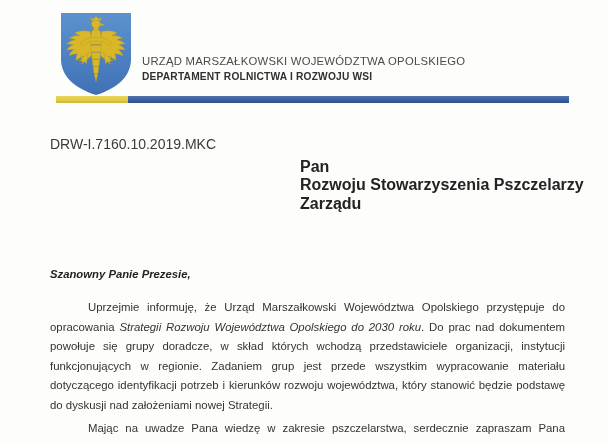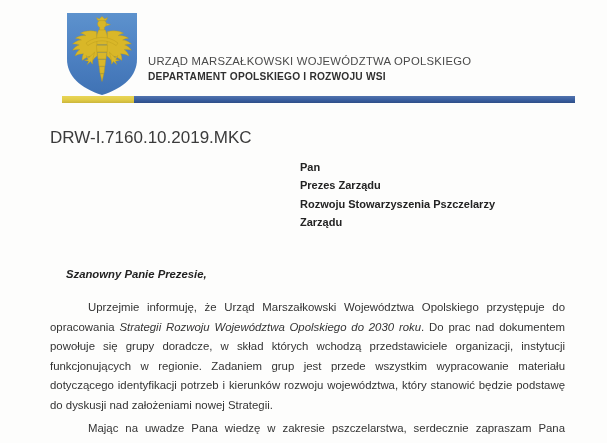--- a/index.html
+++ b/index.html
@@ -19,21 +19,21 @@
   .page {
     position: relative;
     width: 607px;
     height: 443px;
     background: #fdfdfc;
   }
 
   
   .letterhead {
     position: absolute;
-    left: 10px;
+    left: 4px;
     top: 0;
     width: 516px;
     height: 112px;
   }
 
   .crest {
     position: absolute;
     left: 56px;
     top: 12px;
     width: 72px;
@@ -88,64 +88,63 @@
   .meta-row {
     position: absolute;
     left: 50px;
     top: 124px;
     width: 515px;
     height: 16px;
   }
   .ref-no {
     position: absolute;
     left: 0;
-    top: 4px;
-    font-size: 17px;
+    top: 12px;
+    font-size: 14px;
     color: #3b3b3b;
     white-space: nowrap;
   }
   .place-date {
     position: absolute;
     left: 327px;
     top: 0;
     font-size: 11.2px;
     color: #3b3b3b;
     white-space: pre;
   }
 
   
   .addressee {
     position: absolute;
     left: 300px;
     top: 158px;
     width: 290px;
   }
   .addressee div {
-    font-size: 11px;
+    font-size: 16px;
     font-weight: 700;
     color: #232323;
     line-height: 18.4px;
     white-space: nowrap;
   }
 
   
   .body-area {
     position: absolute;
     left: 50px;
     top: 266px;
     width: 515px;
   }
   .salutation {
     font-size: 11.3px;
     font-weight: 700;
     font-style: italic;
     color: #232323;
     margin-bottom: 16px;
     line-height: 16px;
-    margin-left: 16px;
   }
   p.para {
     margin: 0;
     font-size: 11.4px;
     line-height: 19.6px;
     color: #333333;
     text-align: justify;
     text-indent: 38px;
     hyphens: none;
   }
@@ -199,36 +198,35 @@
           <path d="M34.2,61.8 L37.8,61.8 L36,69.6 Z"></path>
 
           <path d="M28.6,40.2 L23.0,45.6 L20.0,43.6 L22.2,47.4 L18.4,48.2 L22.6,49.2 L21.2,52.6 L24.6,49.4 L26.4,52.2 L26.6,47.8 Z"></path>
           <path d="M43.4,40.2 L49.0,45.6 L52.0,43.6 L49.8,47.4 L53.6,48.2 L49.4,49.2 L50.8,52.6 L47.4,49.4 L45.6,52.2 L45.4,47.8 Z"></path>
         </g>
       </svg>
     </div>
 
     <div class="org-block">
       <div class="org-line1">URZĄD MARSZAŁKOWSKI WOJEWÓDZTWA OPOLSKIEGO</div>
-      <div class="org-line2">DEPARTAMENT OPOLSKIEGO I ROZWOJU WSI</div>
+      <div class="org-line2">DEPARTAMENT ROLNICTWA I ROZWOJU WSI</div>
     </div>
 
     <div class="rule">
       <div class="rule-gold"></div>
       <div class="rule-blue"></div>
     </div>
   </div>
 
   <div class="meta-row">
     <div class="ref-no">DRW-I.7160.10.2019.MKC</div>
   </div>
 
   <div class="addressee">
     <div>Pan</div>
-    <div>Prezes Zarządu</div>
     <div>Rozwoju Stowarzyszenia Pszczelarzy</div>
     <div>Zarządu</div>
   </div>
 
   <div class="body-area">
     <div class="salutation">Szanowny Panie Prezesie,</div>
 
     <p class="para"><span>Uprzejmie informuję, że Urząd Marszałkowski Województwa Opolskiego przystępuje do opracowania </span><i>Strategii Rozwoju Województwa Opolskiego do 2030 roku</i><span>. Do prac nad dokumentem powołuje się grupy doradcze, w skład których wchodzą przedstawiciele organizacji, instytucji funkcjonujących w regionie. Zadaniem grup jest przede wszystkim wypracowanie materiału dotyczącego identyfikacji potrzeb i kierunków rozwoju województwa, który stanowić będzie podstawę do dyskusji nad założeniami nowej Strategii.</span></p>
 
     <p class="para">Mając na uwadze Pana wiedzę w zakresie pszczelarstwa, serdecznie zapraszam Pana Prezesa do prac w grupie.</p>

